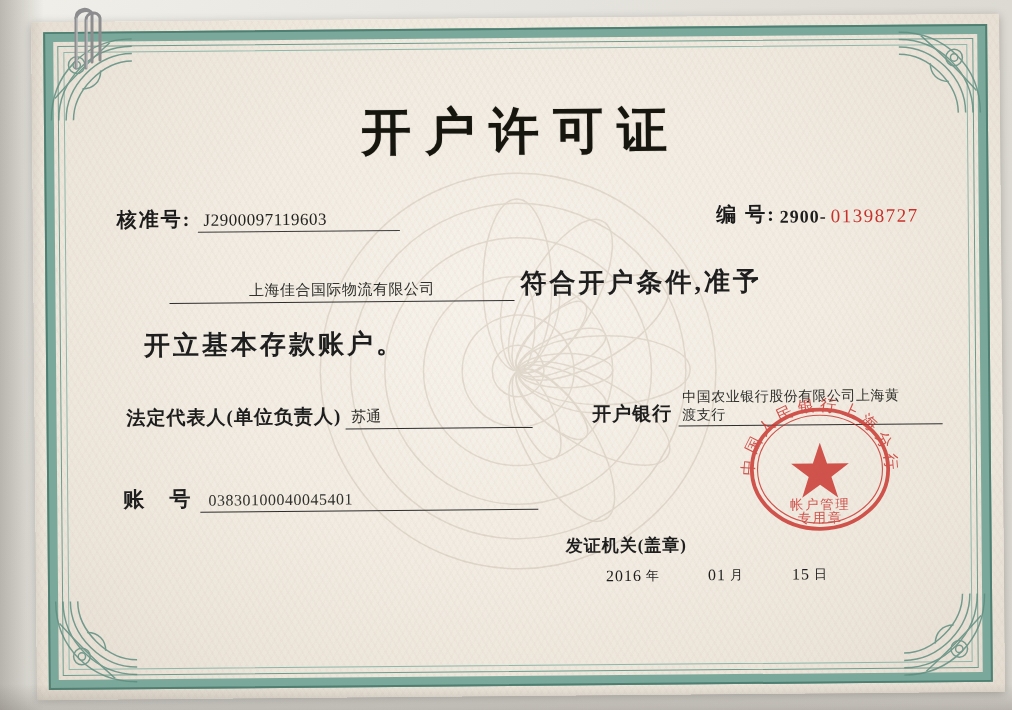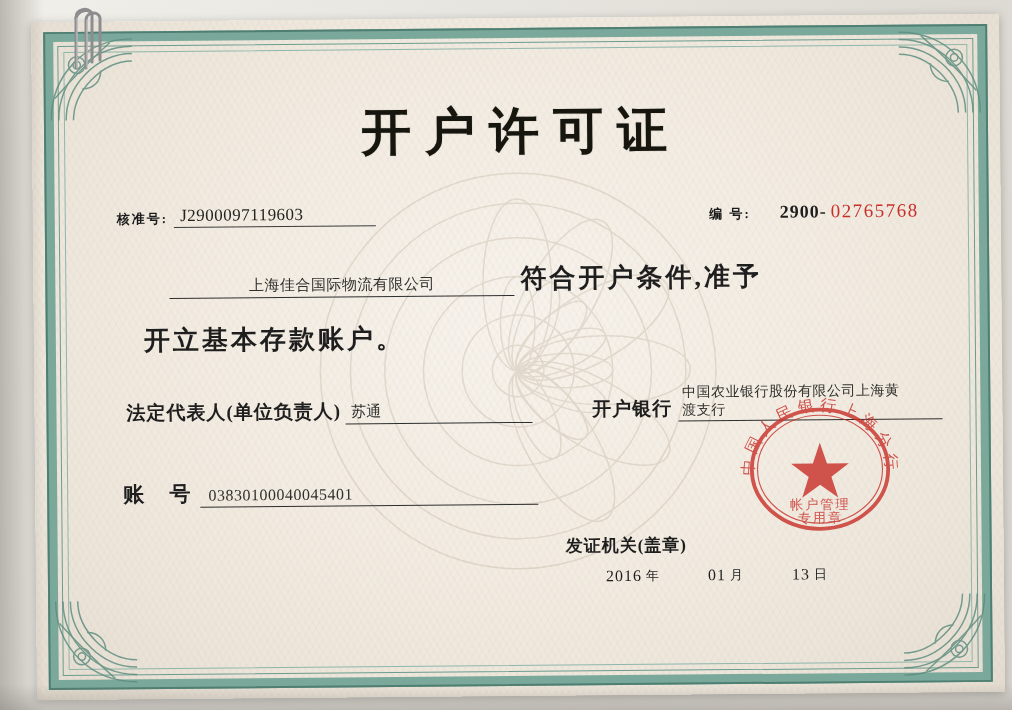--- a/index.html
+++ b/index.html
@@ -130,33 +130,33 @@
   }
 
   .row-nums {
     display: flex;
     justify-content: space-between;
     align-items: flex-end;
     margin-top: 38px;
     padding: 0 22px 0 14px;
     font-size: 17px;
   }
-  .label-cn { font-weight: bold; letter-spacing: 2px; color:#1b1b1b; font-size:13px;}
+  .label-cn { font-weight: bold; letter-spacing: 2px; color:#1b1b1b; font-size:20px;}
   .approve-box { display:flex; align-items:flex-end; gap:6px; }
   .approve-no {
     font-family: "Liberation Serif", serif;
     font-size: 17px;
     letter-spacing: .5px;
     border-bottom: 1px solid #3b3b3b;
     padding: 0 6px 1px 6px;
     min-width: 190px;
     color:#23231f;
   }
   .serial-box { display:flex; align-items:flex-end; gap:4px; }
-  .serial-prefix { font-weight: bold; font-size: 18px; letter-spacing:1px;margin-left:25px; }
+  .serial-prefix { font-weight: bold; font-size: 18px; letter-spacing:1px; }
   .serial-red {
     color: #c8312b;
     font-size: 19px;
     letter-spacing: 1.5px;
     font-family: "Liberation Serif", serif;
   }
 
   .para {
     margin-top: 36px;
     font-size: 26px;
@@ -420,21 +420,21 @@
       <div class="title">开户许可证</div>
 
       <div class="row-nums">
         <div class="approve-box">
           <span class="label-cn">核准号:</span>
           <span class="approve-no">J2900097119603</span>
         </div>
         <div class="serial-box">
           <span class="label-cn">编 号:</span>
           <span class="serial-prefix">2900-</span>
-          <span class="serial-red">02765768</span>
+          <span class="serial-red">01398727</span>
         </div>
       </div>
 
       <div class="para">
         <span class="fill">上海佳合国际物流有限公司</span>
         <span>符合开户条件,准予</span>
       </div>
 
       <div class="para2">开立基本存款账户。</div>
 
@@ -453,21 +453,21 @@
         <span class="fill-acct">03830100040045401</span>
       </div>
 
       <div class="issuer">
         <div>发证机关(盖章)</div>
         <div class="date">
           <span class="d-num">2016</span>
           <span class="d-unit">年</span>
           <span class="d-num">01</span>
           <span class="d-unit">月</span>
-          <span class="d-num">13</span>
+          <span class="d-num">15</span>
           <span class="d-unit">日</span>
         </div>
       </div>
 
       <div class="seal">
         <svg viewBox="0 0 200 150" aria-hidden="true">
           <defs>
             <path id="sealArc" d="M 30 78 A 70 62 0 1 1 170 78"></path>
           </defs>
           <g opacity="0.82">

